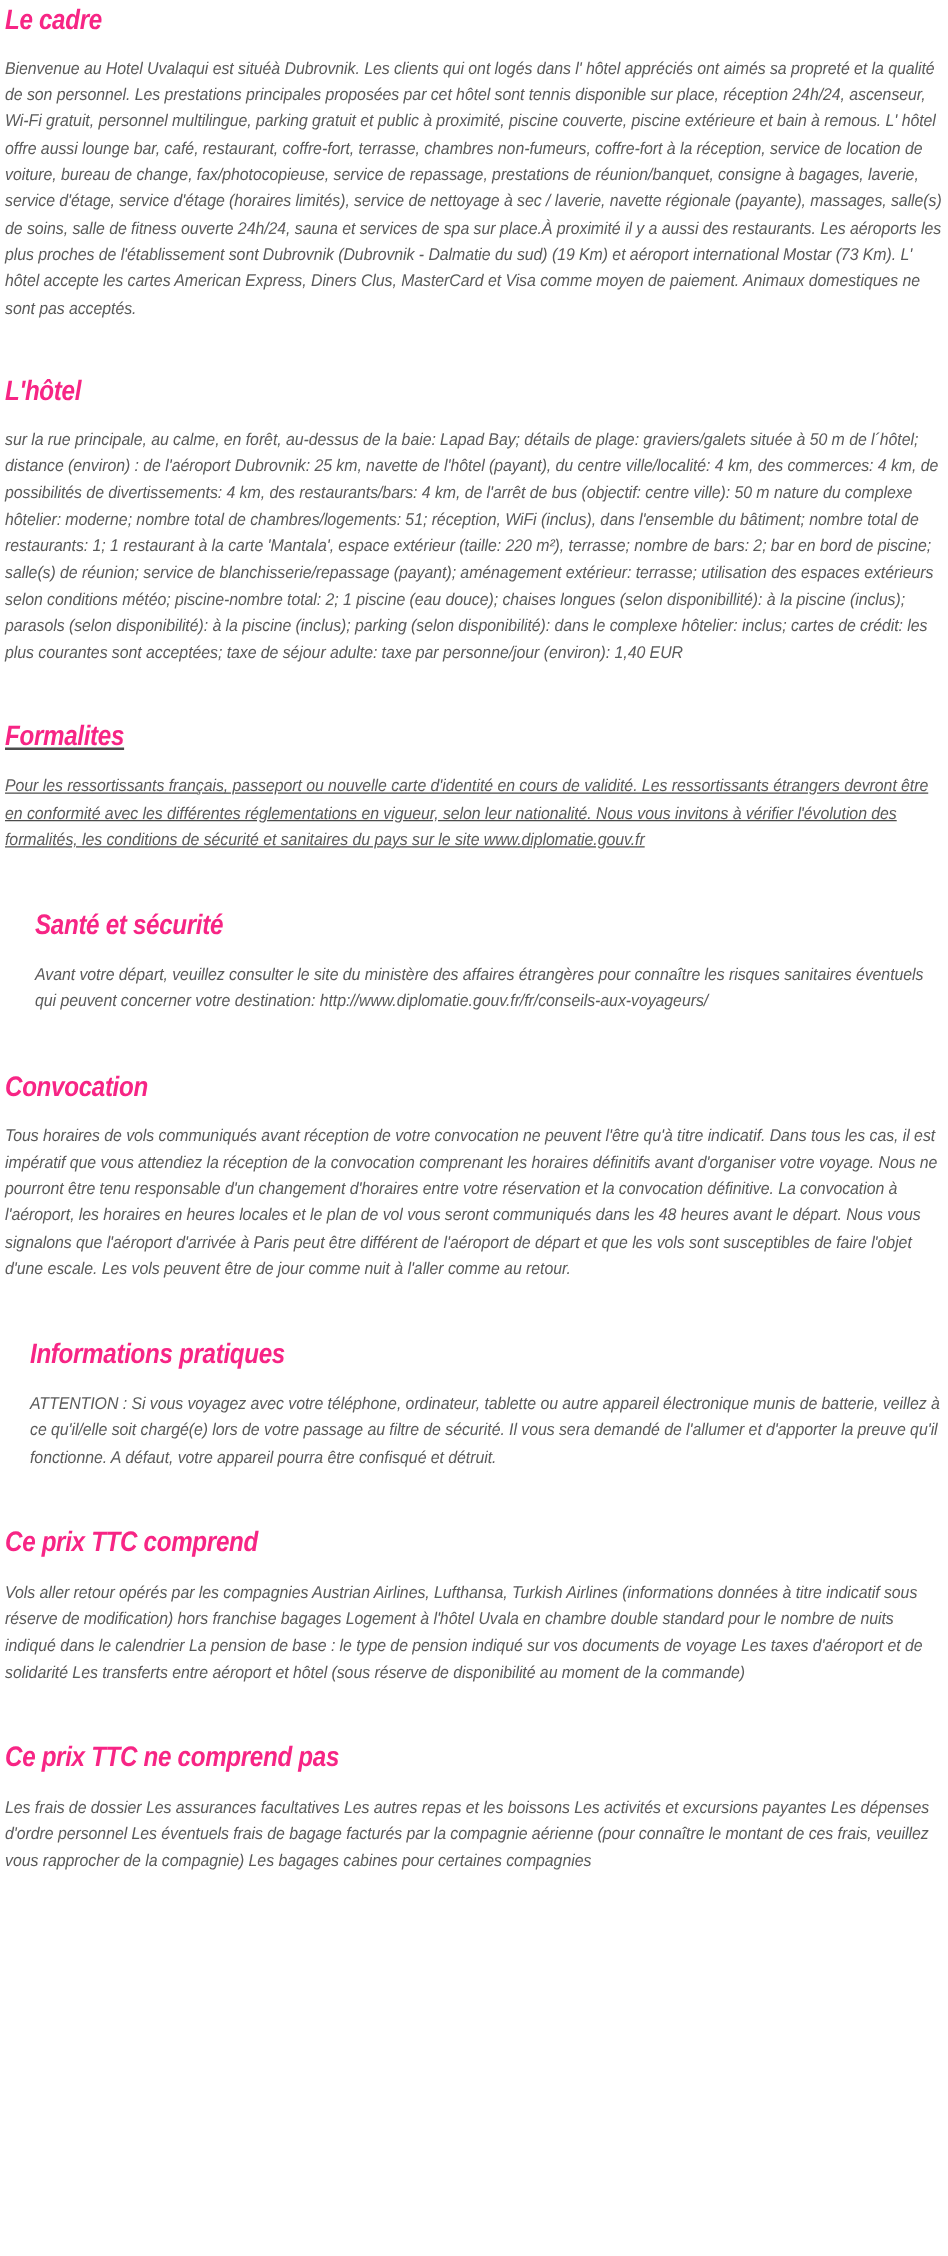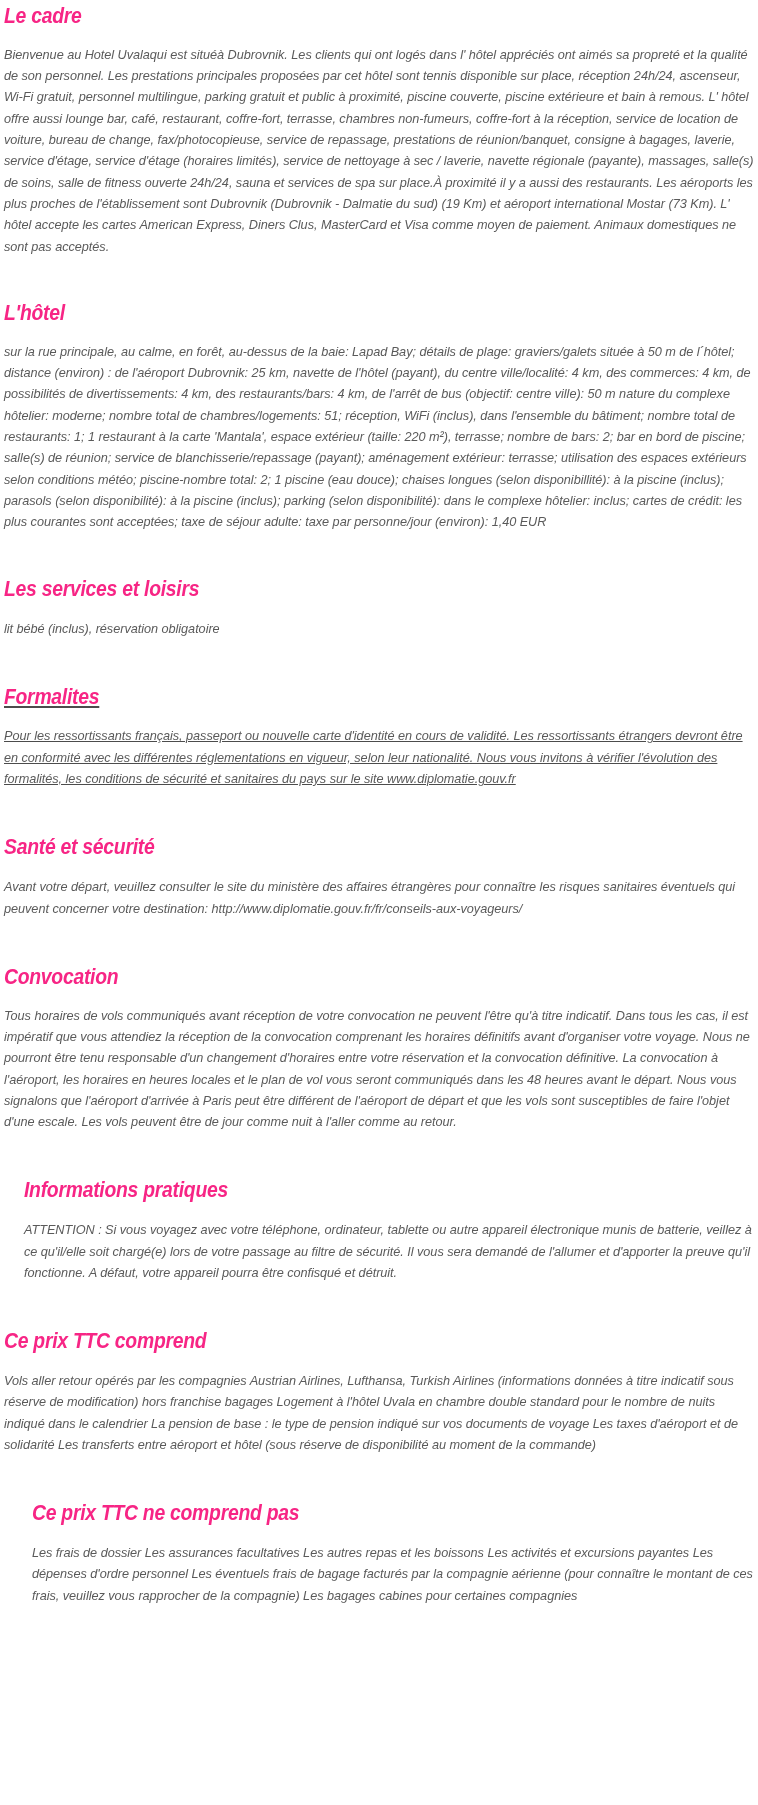--- a/index.html
+++ b/index.html
@@ -53,50 +53,46 @@
   .s-cadre            { padding-top: 3px; }
   .s-cadre .section-body     { margin-top: 15px; }
   .s-hotel            { padding-top: 43px; }
   .s-hotel .section-body     { margin-top: 15px; }
   .s-services         { padding-top: 44px; }
   .s-services .section-body  { margin-top: 16px; }
   .s-formalites       { padding-top: 44px; text-decoration: underline; }
   .s-formalites .section-body{ margin-top: 16px; }
   .s-pension          { padding-top: 44px; }
   .s-pension .section-body   { margin-top: 16px; }
-  .s-sante            { padding-top: 45px; }
+  .s-sante            { padding-top: 45px; margin-left: 24px; }
   .s-sante .section-body     { margin-top: 16px; }
   .s-convocation      { padding-top: 45px; }
   .s-convocation .section-body { margin-top: 15px; }
   .s-infos            { padding-top: 45px; margin-left: 20px; }
   .s-infos .section-body     { margin-top: 16px; }
   .s-inclus           { padding-top: 45px; }
   .s-inclus .section-body    { margin-top: 16px; }
-  .s-exclus           { padding-top: 45px; margin-left: 28px; }
+  .s-exclus           { padding-top: 45px; }
   .s-exclus .section-body    { margin-top: 16px; }
 </style>
 </head>
 <body>
 
 <div class="page">
 
   <section class="section s-cadre">
     <h2 class="section-title">Le cadre</h2>
     <p class="section-body">Bienvenue au Hotel Uvalaqui est situéà Dubrovnik. Les clients qui ont logés dans l' hôtel appréciés ont aimés sa propreté et la qualité de son personnel. Les prestations principales proposées par cet hôtel sont tennis disponible sur place, réception 24h/24, ascenseur, Wi-Fi gratuit, personnel multilingue, parking gratuit et public à proximité, piscine couverte, piscine extérieure et bain à remous. L' hôtel offre aussi lounge bar, café, restaurant, coffre-fort, terrasse, chambres non-fumeurs, coffre-fort à la réception, service de location de voiture, bureau de change, fax/photocopieuse, service de repassage, prestations de réunion/banquet, consigne à bagages, laverie, service d'étage, service d'étage (horaires limités), service de nettoyage à sec / laverie, navette régionale (payante), massages, salle(s) de soins, salle de fitness ouverte 24h/24, sauna et services de spa sur place.À proximité il y a aussi des restaurants. Les aéroports les plus proches de l'établissement sont Dubrovnik (Dubrovnik - Dalmatie du sud) (19 Km) et aéroport international Mostar (73 Km). L' hôtel accepte les cartes American Express, Diners Clus, MasterCard et Visa comme moyen de paiement. Animaux domestiques ne sont pas acceptés.</p>
   </section>
 
   <section class="section s-hotel">
     <h2 class="section-title">L'hôtel</h2>
     <p class="section-body">sur la rue principale, au calme, en forêt, au-dessus de la baie: Lapad Bay; détails de plage: graviers/galets située à 50 m de l´hôtel; distance (environ) : de l'aéroport Dubrovnik: 25 km, navette de l'hôtel (payant), du centre ville/localité: 4 km, des commerces: 4 km, de possibilités de divertissements: 4 km, des restaurants/bars: 4 km, de l'arrêt de bus (objectif: centre ville): 50 m nature du complexe hôtelier: moderne; nombre total de chambres/logements: 51; réception, WiFi (inclus), dans l'ensemble du bâtiment; nombre total de restaurants: 1; 1 restaurant à la carte 'Mantala', espace extérieur (taille: 220 m²), terrasse; nombre de bars: 2; bar en bord de piscine; salle(s) de réunion; service de blanchisserie/repassage (payant); aménagement extérieur: terrasse; utilisation des espaces extérieurs selon conditions météo; piscine-nombre total: 2; 1 piscine (eau douce); chaises longues (selon disponibillité): à la piscine (inclus); parasols (selon disponibilité): à la piscine (inclus); parking (selon disponibilité): dans le complexe hôtelier: inclus; cartes de crédit: les plus courantes sont acceptées; taxe de séjour adulte: taxe par personne/jour (environ): 1,40 EUR</p>
   </section>
 
-  <section class="section s-services">
-    <h2 class="section-title">Les services et loisirs</h2>
-    <p class="section-body">lit bébé (inclus), réservation obligatoire</p>
-  </section>
 
   <section class="section s-formalites">
     <h2 class="section-title">Formalites</h2>
     <p class="section-body">Pour les ressortissants français, passeport ou nouvelle carte d'identité en cours de validité. Les ressortissants étrangers devront être en conformité avec les différentes réglementations en vigueur, selon leur nationalité. Nous vous invitons à vérifier l'évolution des formalités, les conditions de sécurité et sanitaires du pays sur le site www.diplomatie.gouv.fr</p>
   </section>
 
 
   <section class="section s-sante">
     <h2 class="section-title">Santé et sécurité</h2>
     <p class="section-body">Avant votre départ, veuillez consulter le site du ministère des affaires étrangères pour connaître les risques sanitaires éventuels qui peuvent concerner votre destination: http://www.diplomatie.gouv.fr/fr/conseils-aux-voyageurs/</p>

